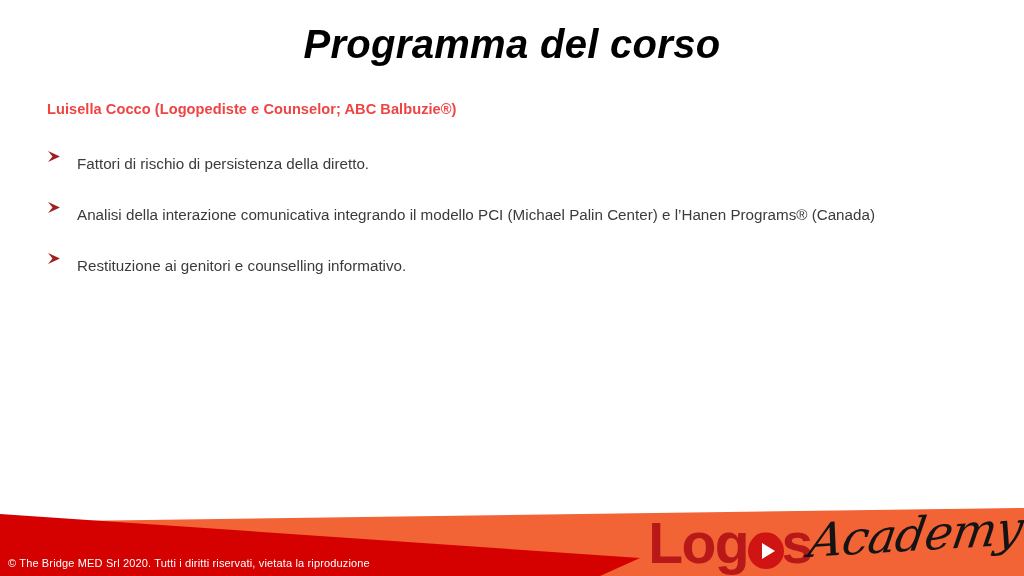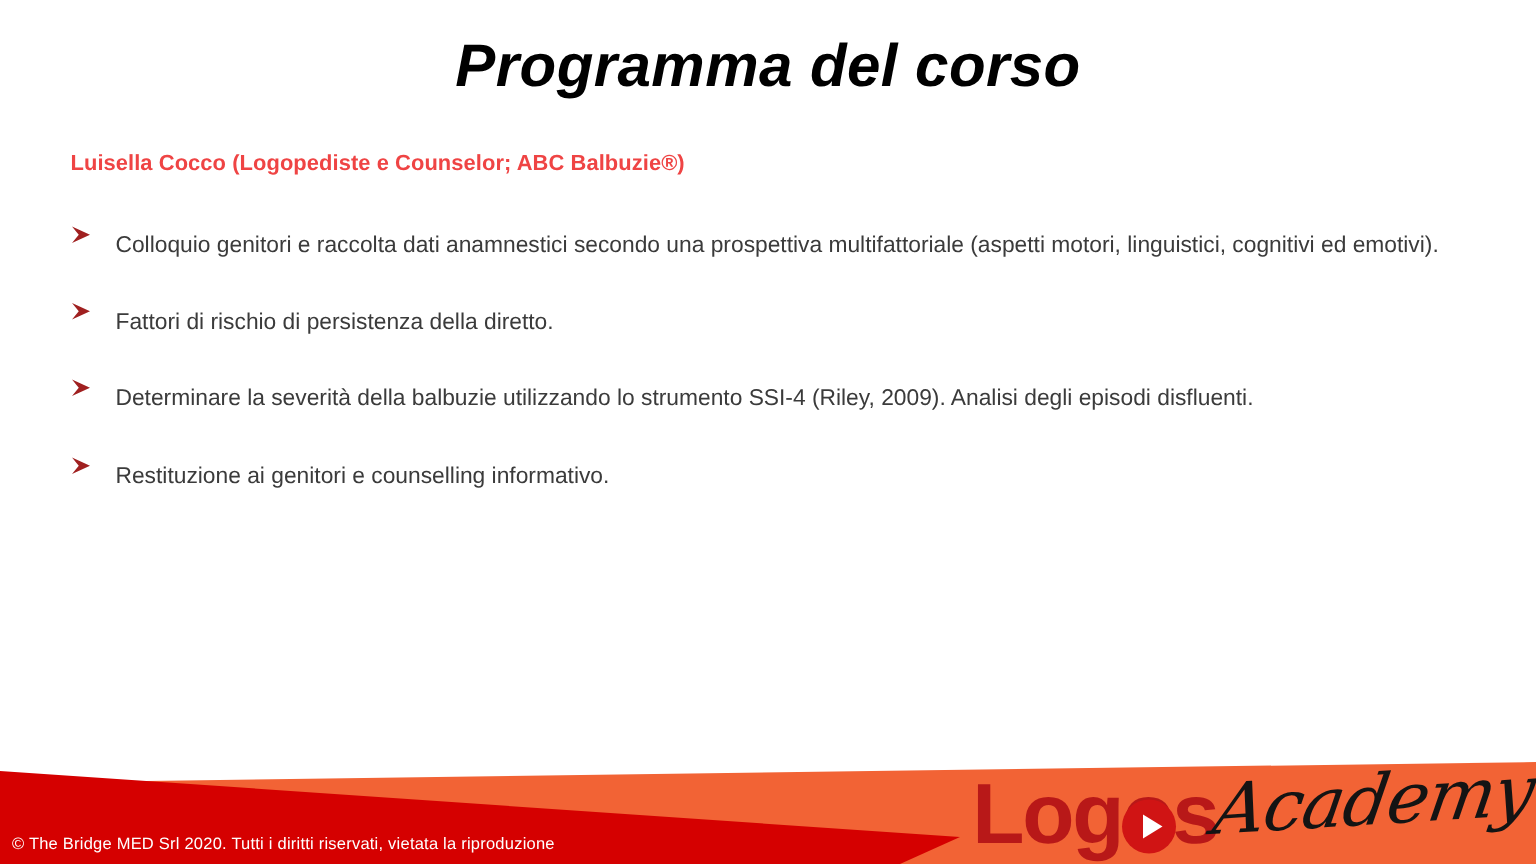--- a/index.html
+++ b/index.html
@@ -161,47 +161,39 @@
 <body>
 
 <div class="slide">
 
   <div class="slide-title">Programma del corso</div>
 
   <div class="presenter">Luisella Cocco (Logopediste e Counselor; ABC Balbuzie®)</div>
 
   <div class="bullets">
 
-    <div class="bullet-row">
-      <span class="bullet-marker">
-        <svg width="14" height="13" viewBox="0 0 14 13" aria-hidden="true">
-          <path d="M1 1 L13 6.5 L1 12 L5.5 6.5 Z" fill="#a02020"></path>
-        </svg>
-      </span>
-      <span class="bullet-text">Colloquio genitori e raccolta dati anamnestici secondo una prospettiva multifattoriale (aspetti motori, linguistici, cognitivi ed emotivi).</span>
-    </div>
 
     <div class="bullet-row">
       <span class="bullet-marker">
         <svg width="14" height="13" viewBox="0 0 14 13" aria-hidden="true">
           <path d="M1 1 L13 6.5 L1 12 L5.5 6.5 Z" fill="#a02020"></path>
         </svg>
       </span>
       <span class="bullet-text nojustify">Fattori di rischio di persistenza della diretto.</span>
     </div>
 
-
     <div class="bullet-row">
       <span class="bullet-marker">
         <svg width="14" height="13" viewBox="0 0 14 13" aria-hidden="true">
           <path d="M1 1 L13 6.5 L1 12 L5.5 6.5 Z" fill="#a02020"></path>
         </svg>
       </span>
-      <span class="bullet-text nojustify">Determinare la severità della balbuzie utilizzando lo strumento SSI-4 (Riley, 2009). Analisi degli episodi disfluenti.</span>
+      <span class="bullet-text">Analisi della interazione comunicativa integrando il modello PCI (Michael Palin Center) e l’Hanen Programs® (Canada)</span>
     </div>
+
 
     <div class="bullet-row">
       <span class="bullet-marker">
         <svg width="14" height="13" viewBox="0 0 14 13" aria-hidden="true">
           <path d="M1 1 L13 6.5 L1 12 L5.5 6.5 Z" fill="#a02020"></path>
         </svg>
       </span>
       <span class="bullet-text nojustify">Restituzione ai genitori e counselling informativo.</span>
     </div>
 

